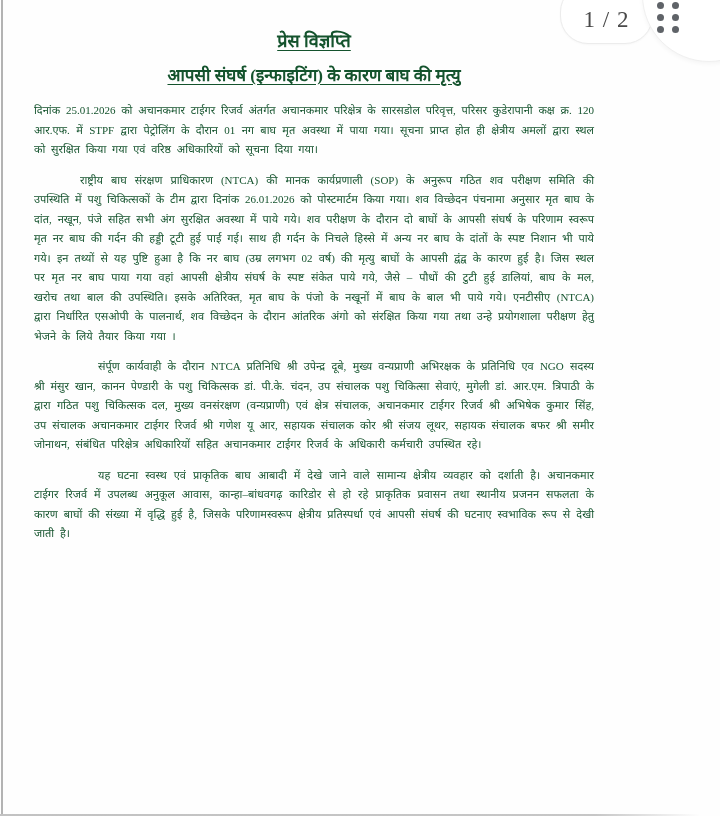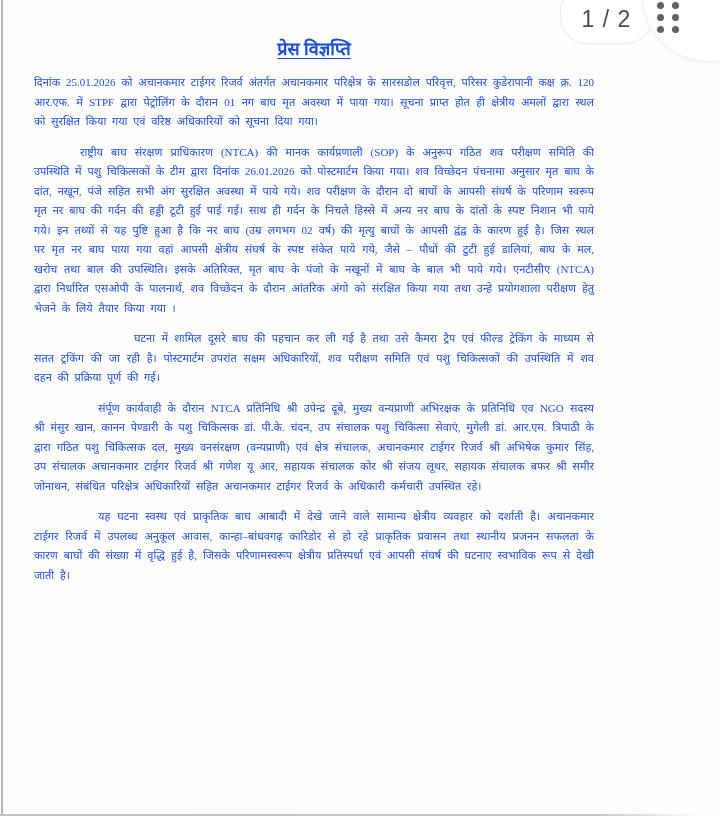--- a/index.html
+++ b/index.html
@@ -19,24 +19,24 @@
   .edge-left {
     position: absolute; left: 1px; top: 0; width: 2px; height: 816px;
     background: #b3b3b3;
   }
   .edge-bottom {
     position: absolute; left: 0; bottom: 0; height: 2px; width: 700px;
     background: linear-gradient(to right, #c2c2c2 0%, #c6c6c6 85%, rgba(198,198,198,0) 100%);
   }
   
   .doc {
-    position: absolute; left: 0; top: 12px; width: 616px;
+    position: absolute; left: 0; top: 4px; width: 616px;
     padding: 26px 22px 0 34px;
     box-sizing: border-box;
-    color: #1d4ed8;
+    color: #14532d;
     font-family: "Liberation Serif", "DejaVu Sans", serif;
   }
   .doc-title {
     margin: 0 0 13px 0;
     text-align: center;
     font-size: 18px; font-weight: bold;
     line-height: 22px;
   }
   .doc-title .u, .doc-subtitle .u {
     text-decoration: underline;
@@ -78,21 +78,21 @@
     box-sizing: border-box;
     display: flex; align-items: flex-end; justify-content: center;
     box-shadow: 0 1px 2px rgba(0,0,0,0.03);
   }
   .page-pill span {
     color: #4a4a4a;
     font-size: 23px;
     line-height: 1;
     padding-bottom: 12px;
     letter-spacing: 1px;
-    font-family: Liberation Sans, sans-serif;
+    font-family: Liberation Serif, serif;
   }
   
   .menu-circle {
     position: absolute;
     width: 132px; height: 132px;
     right: -56px; top: -72px;
     background: #ffffff;
     border: 1px solid #f0f0f0;
     border-radius: 50%;
     box-shadow: 0 2px 4px rgba(0,0,0,0.04);
@@ -116,24 +116,24 @@
 </head>
 <body>
 
 <div class="stage">
 
   <div class="edge-left"></div>
   <div class="edge-bottom"></div>
 
   <div class="doc">
     <h1 class="doc-title"><span class="u">प्रेस विज्ञप्ति</span></h1>
+    <h2 class="doc-subtitle"><span class="u">आपसी संघर्ष (इन्फाइटिंग) के कारण बाघ की मृत्यु</span></h2>
 
     <p class="para indent-none">दिनांक 25.01.2026 को अचानकमार टाईगर रिजर्व अंतर्गत अचानकमार परिक्षेत्र के सारसडोल परिवृत्त, परिसर कुडेरापानी कक्ष क्र. 120 आर.एफ. में STPF द्वारा पेट्रोलिंग के दौरान 01 नग बाघ मृत अवस्था  में पाया गया। सूचना प्राप्त होत ही क्षेत्रीय अमलों द्वारा स्थल को सुरक्षित किया गया एवं वरिष्ठ अधिकारियों को सूचना दिया गया।</p>
     <p class="para indent-sm">राष्ट्रीय बाघ संरक्षण प्राधिकारण (NTCA) की मानक कार्यप्रणाली (SOP) के अनुरूप गठित शव परीक्षण समिति की उपस्थिति में पशु चिकित्सकों के टीम द्वारा दिनांक 26.01.2026 को पोस्टमार्टम किया गया। शव विच्छेदन पंचनामा अनुसार मृत बाघ के दांत, नखून, पंजे सहित सभी अंग सुरक्षित अवस्था में पाये गये। शव परीक्षण के दौरान दो बाघों के आपसी संघर्ष के परिणाम स्वरूप मृत नर बाघ की गर्दन की हड्डी टूटी हुई पाई गई। साथ ही गर्दन के निचले हिस्से में अन्य नर बाघ के दांतों के स्पष्ट निशान भी पाये गये। इन तथ्यों से यह पुष्टि हुआ है कि नर बाघ (उम्र लगभग 02 वर्ष) की मृत्यु बाघों के आपसी द्वंद्व के कारण हुई है। जिस स्थल पर मृत नर बाघ पाया गया वहां आपसी क्षेत्रीय संघर्ष के स्पष्ट संकेत पाये गये, जैसे – पौधों की टुटी हुई डालियां, बाघ के मल, खरोच तथा बाल की उपस्थिति। इसके अतिरिक्त, मृत बाघ के पंजो के नखूनों में बाघ के बाल भी पाये गये। एनटीसीए (NTCA) द्वारा निर्धारित एसओपी के पालनार्थ, शव विच्छेदन के दौरान आंतरिक अंगो को संरक्षित किया गया तथा उन्हे प्रयोगशाला परीक्षण हेतु भेजने के लिये तैयार किया गया ।</p>
-    <p class="para indent-lg">घटना में शामिल दूसरे बाघ की पहचान कर ली गई है  तथा उसे कैमरा ट्रैप एवं फील्ड ट्रेकिंग के माध्यम से सतत ट्रकिंग की जा रही है। पोस्टमार्टम उपरांत सक्षम अधिकारियों, शव परीक्षण समिति एवं पशु चिकित्सकों की उपस्थिति में शव दहन की प्रक्रिया पूर्ण की गई।</p>
     <p class="para indent-md">संर्पूण कार्यवाही के दौरान NTCA प्रतिनिधि श्री उपेन्द्र दूबे, मुख्य वन्यप्राणी अभिरक्षक के प्रतिनिधि एव NGO सदस्य श्री मंसुर खान, कानन पेण्डारी के पशु चिकित्सक डां. पी.के. चंदन, उप संचालक पशु चिकित्सा सेवाएं, मुगेली डां. आर.एम. त्रिपाठी के द्वारा गठित पशु चिकित्सक दल, मुख्य वनसंरक्षण (वन्यप्राणी) एवं क्षेत्र संचालक, अचानकमार टाईगर रिजर्व श्री अभिषेक कुमार सिंह, उप संचालक अचानकमार टाईगर रिजर्व श्री गणेश यू आर, सहायक संचालक कोर श्री संजय लूथर, सहायक संचालक बफर श्री समीर जोनाथन, संबंधित परिक्षेत्र अधिकारियों सहित अचानकमार टाईगर रिजर्व के अधिकारी कर्मचारी उपस्थित रहे।</p>
     <p class="para indent-md">यह घटना स्वस्थ एवं प्राकृतिक बाघ आबादी में देखे जाने वाले सामान्य क्षेत्रीय व्यवहार को दर्शाती है। अचानकमार टाईगर रिजर्व में उपलब्ध अनुकूल आवास, कान्हा–बांधवगढ़ कारिडोर से हो रहे प्राकृतिक प्रवासन तथा स्थानीय प्रजनन सफलता के कारण बाघों की संख्या में वृद्धि हुई है, जिसके परिणामस्वरूप क्षेत्रीय प्रतिस्पर्धा एवं आपसी संघर्ष की घटनाए स्वभाविक रूप से देखी जाती है।</p>
 
   </div>
 
   <div class="page-pill">
     <span>1 / 2</span>
   </div>
 
   <div class="menu-circle"></div>

